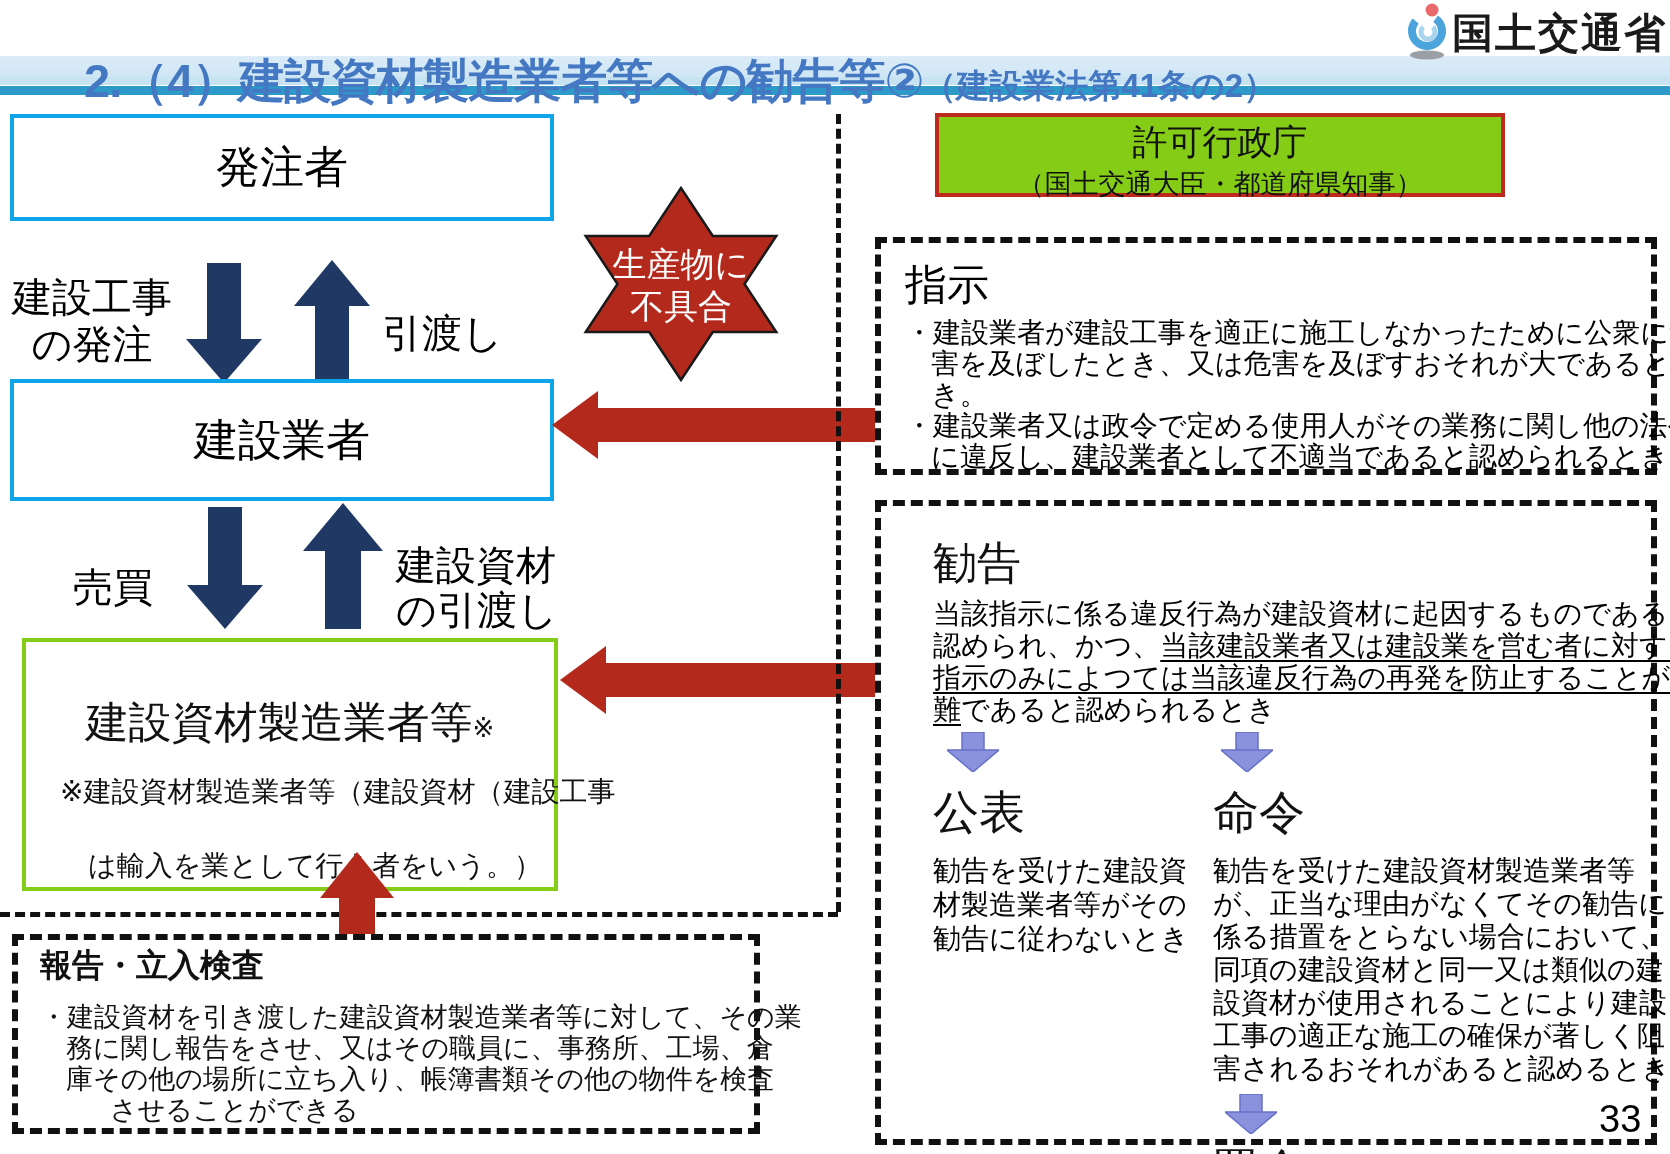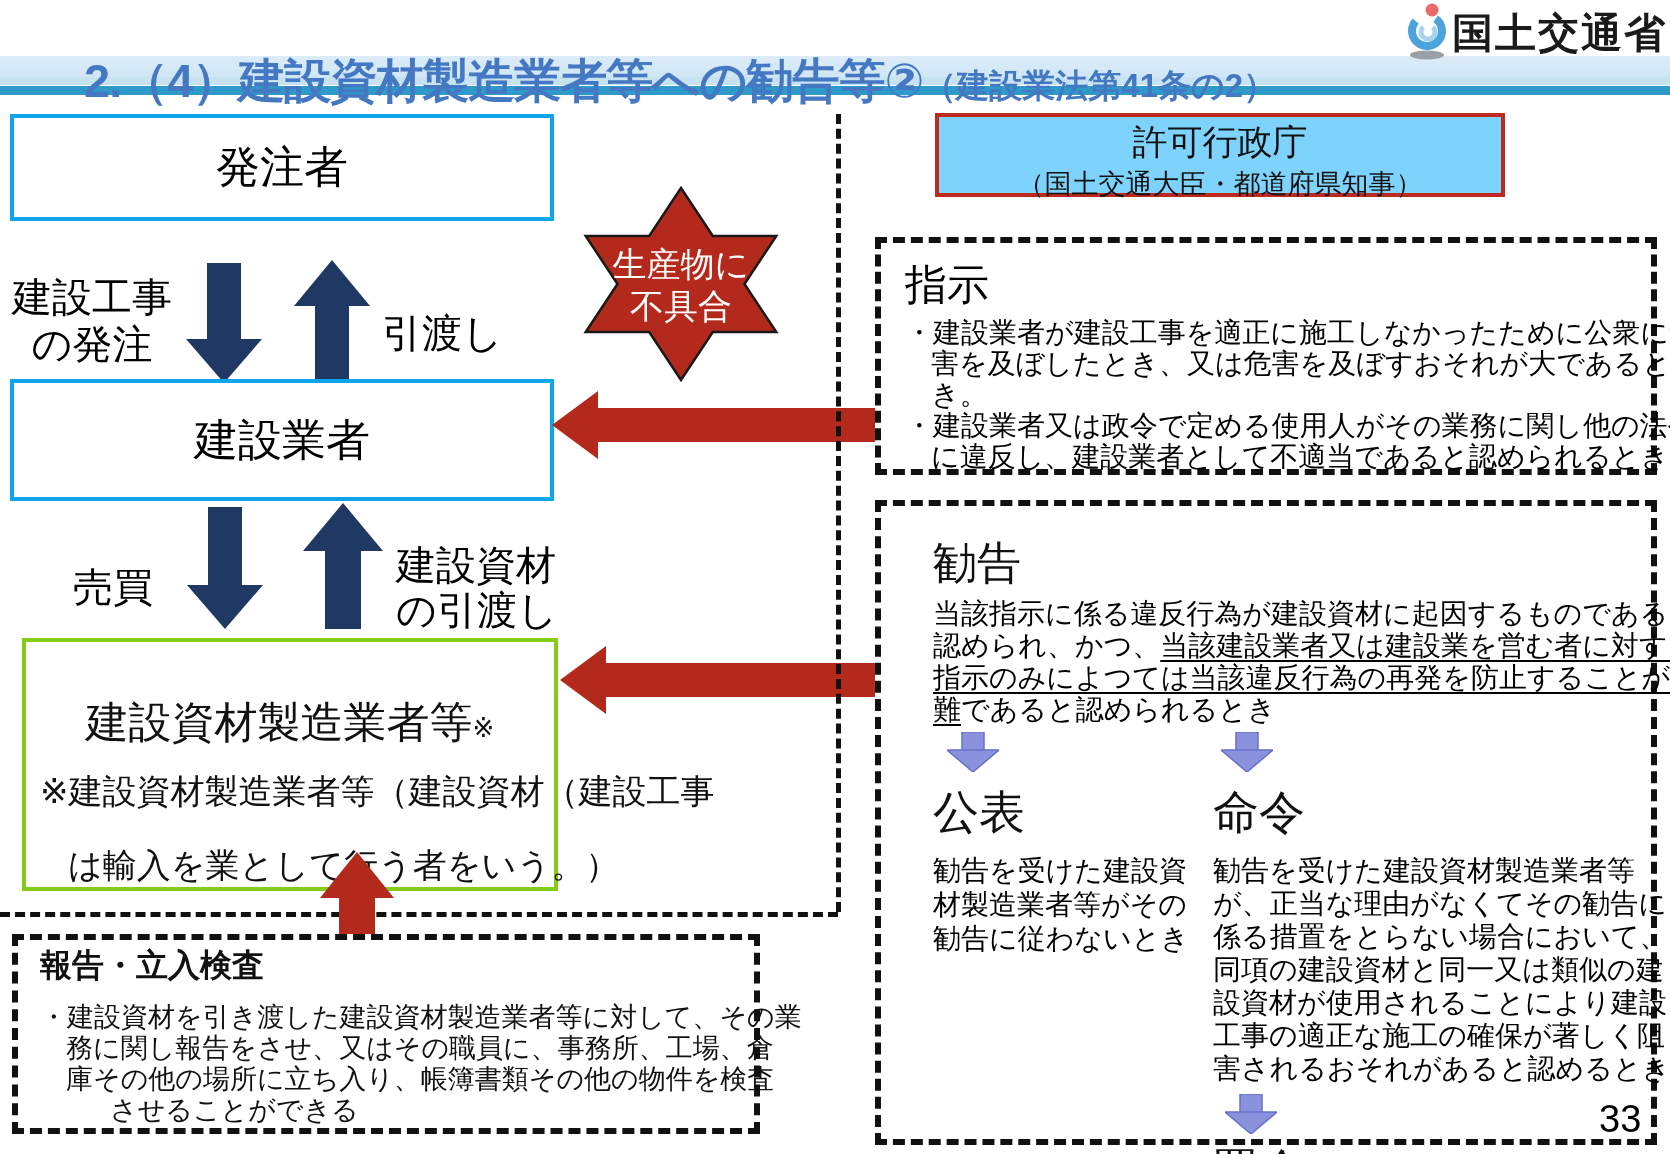--- a/index.html
+++ b/index.html
@@ -13,28 +13,28 @@
   .rule{left:0;top:86px;width:1670px;height:9px;background:#2d9ac9;}
   .title{left:84px;top:4px;font-weight:bold;color:#4478c2;font-size:47px;letter-spacing:-1px;margin-top:46px;}
   .title .sub{font-size:33px;letter-spacing:0;}
   .logo-text{left:1452px;top:6px;font-size:41px;font-weight:bold;color:#1a1a1a;letter-spacing:2px;}
   
   .bluebox{border:4px solid #0ea5e9;background:#fff;display:flex;align-items:center;justify-content:center;}
   .boxlabel{font-size:44px;font-weight:500;color:#000;}
   .flowlabel{font-size:40px;font-weight:500;color:#000;}
   
   .dashbox{border:6px dashed #111;background:#fff;}
-  .redbox{border:4px solid #be2a1e;background:#7dd3fc;text-align:center;}
+  .redbox{border:4px solid #be2a1e;background:#84cc16;text-align:center;}
   .h-big{font-size:42px;font-weight:500;color:#000;}
   .bodytxt{font-size:28px;line-height:31.5px;color:#000;}
   .ul{text-decoration:underline;text-decoration-thickness:2px;text-underline-offset:5px;}
   .dash-h{height:0;border-top:5px dashed #111;}
   .dash-v{width:0;border-left:5px dashed #111;}
   .star-text{color:#fff;font-size:34px;font-weight:500;text-align:center;line-height:40px;}
-  .note{font-size:34px;line-height:37.5px;font-weight:500;}
+  .note{font-size:28px;line-height:37.5px;font-weight:500;margin-left:20px;}
   .pagenum{font-size:38px;color:#000;}
 </style>
 </head>
 <body>
 
 <div class="stage">
 
   <div class="abs band1"></div>
   <div class="abs band2"></div>
   <div class="abs rule"></div>

